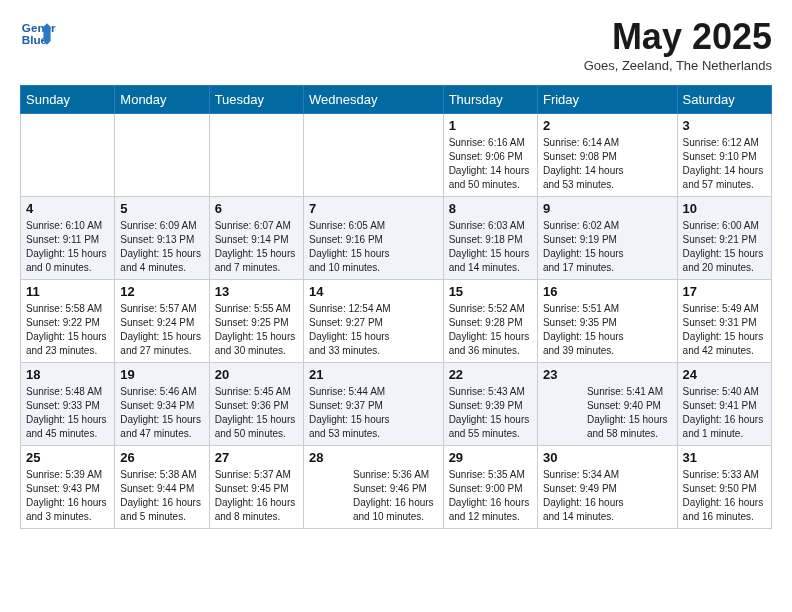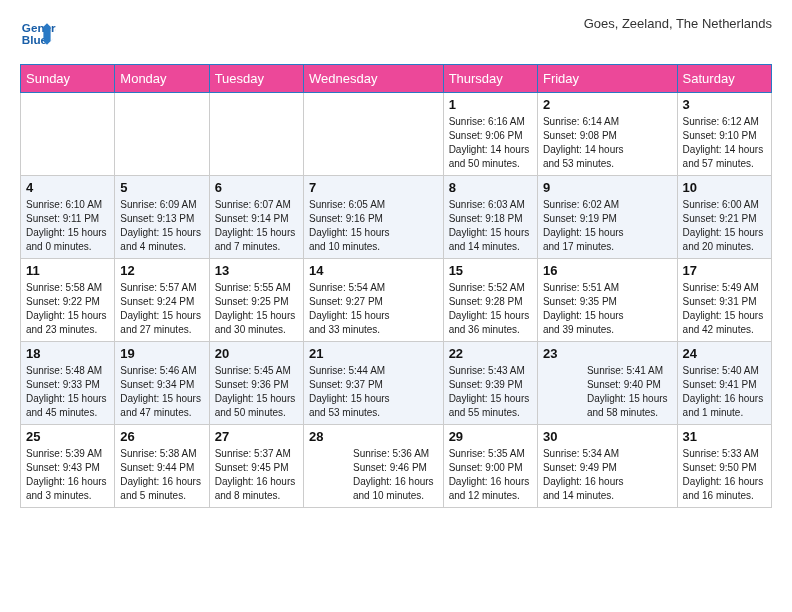--- a/index.html
+++ b/index.html
@@ -36,21 +36,21 @@
     .location-title {
       font-size: 13px;
       color: #333;
     }
     table {
       width: 100%;
       border-collapse: collapse;
       font-size: 10.5px;
     }
     thead tr th {
-      background-color: #ec4899;
+      background-color: #0369a1;
       color: #fff;
       padding: 6px 5px;
       text-align: left;
       font-size: 13px;
       font-weight: normal;
       border: 1px solid #2979c5;
     }
     tbody tr td {
       border: 1px solid #ccc;
       vertical-align: top;
@@ -84,20 +84,21 @@
 
 <div class="header-area">
   <div class="logo">
     <svg class="logo-icon" viewBox="0 0 40 40">
       <text x="2" y="18" font-size="13" font-weight="bold" fill="#1a5fa8">General</text>
       <text x="2" y="31" font-size="13" font-weight="bold" fill="#1a5fa8">Blue</text>
       <polygon points="30,8 38,16 34,12 34,28 38,24 30,32 26,28 26,12" fill="#2979c5"></polygon>
     </svg>
   </div>
   <div class="title-area">
+    <div class="month-title">May 2025</div>
     <div class="location-title">Goes, Zeeland, The Netherlands</div>
   </div>
 </div>
 
 <table>
   <thead>
     <tr id="weekday-header">
     <th>Sunday</th>
         <th>Monday</th>
         <th>Tuesday</th>
@@ -203,21 +204,21 @@
         </td>
         <td>
           <div class="day-number">13</div>
           <div class="day-info" style="white-space: pre-line;">Sunrise: 5:55 AM
 Sunset: 9:25 PM
 Daylight: 15 hours
 and 30 minutes.</div>
         </td>
         <td>
           <div class="day-number">14</div>
-          <div class="day-info" style="white-space: pre-line;">Sunrise: 5:54 AM
+          <div class="day-info" style="white-space: pre-line;">Sunrise: 12:54 AM
 Sunset: 9:27 PM
 Daylight: 15 hours
 and 33 minutes.</div>
         </td>
         <td>
           <div class="day-number">15</div>
           <div class="day-info" style="white-space: pre-line;">Sunrise: 5:52 AM
 Sunset: 9:28 PM
 Daylight: 15 hours
 and 36 minutes.</div>

